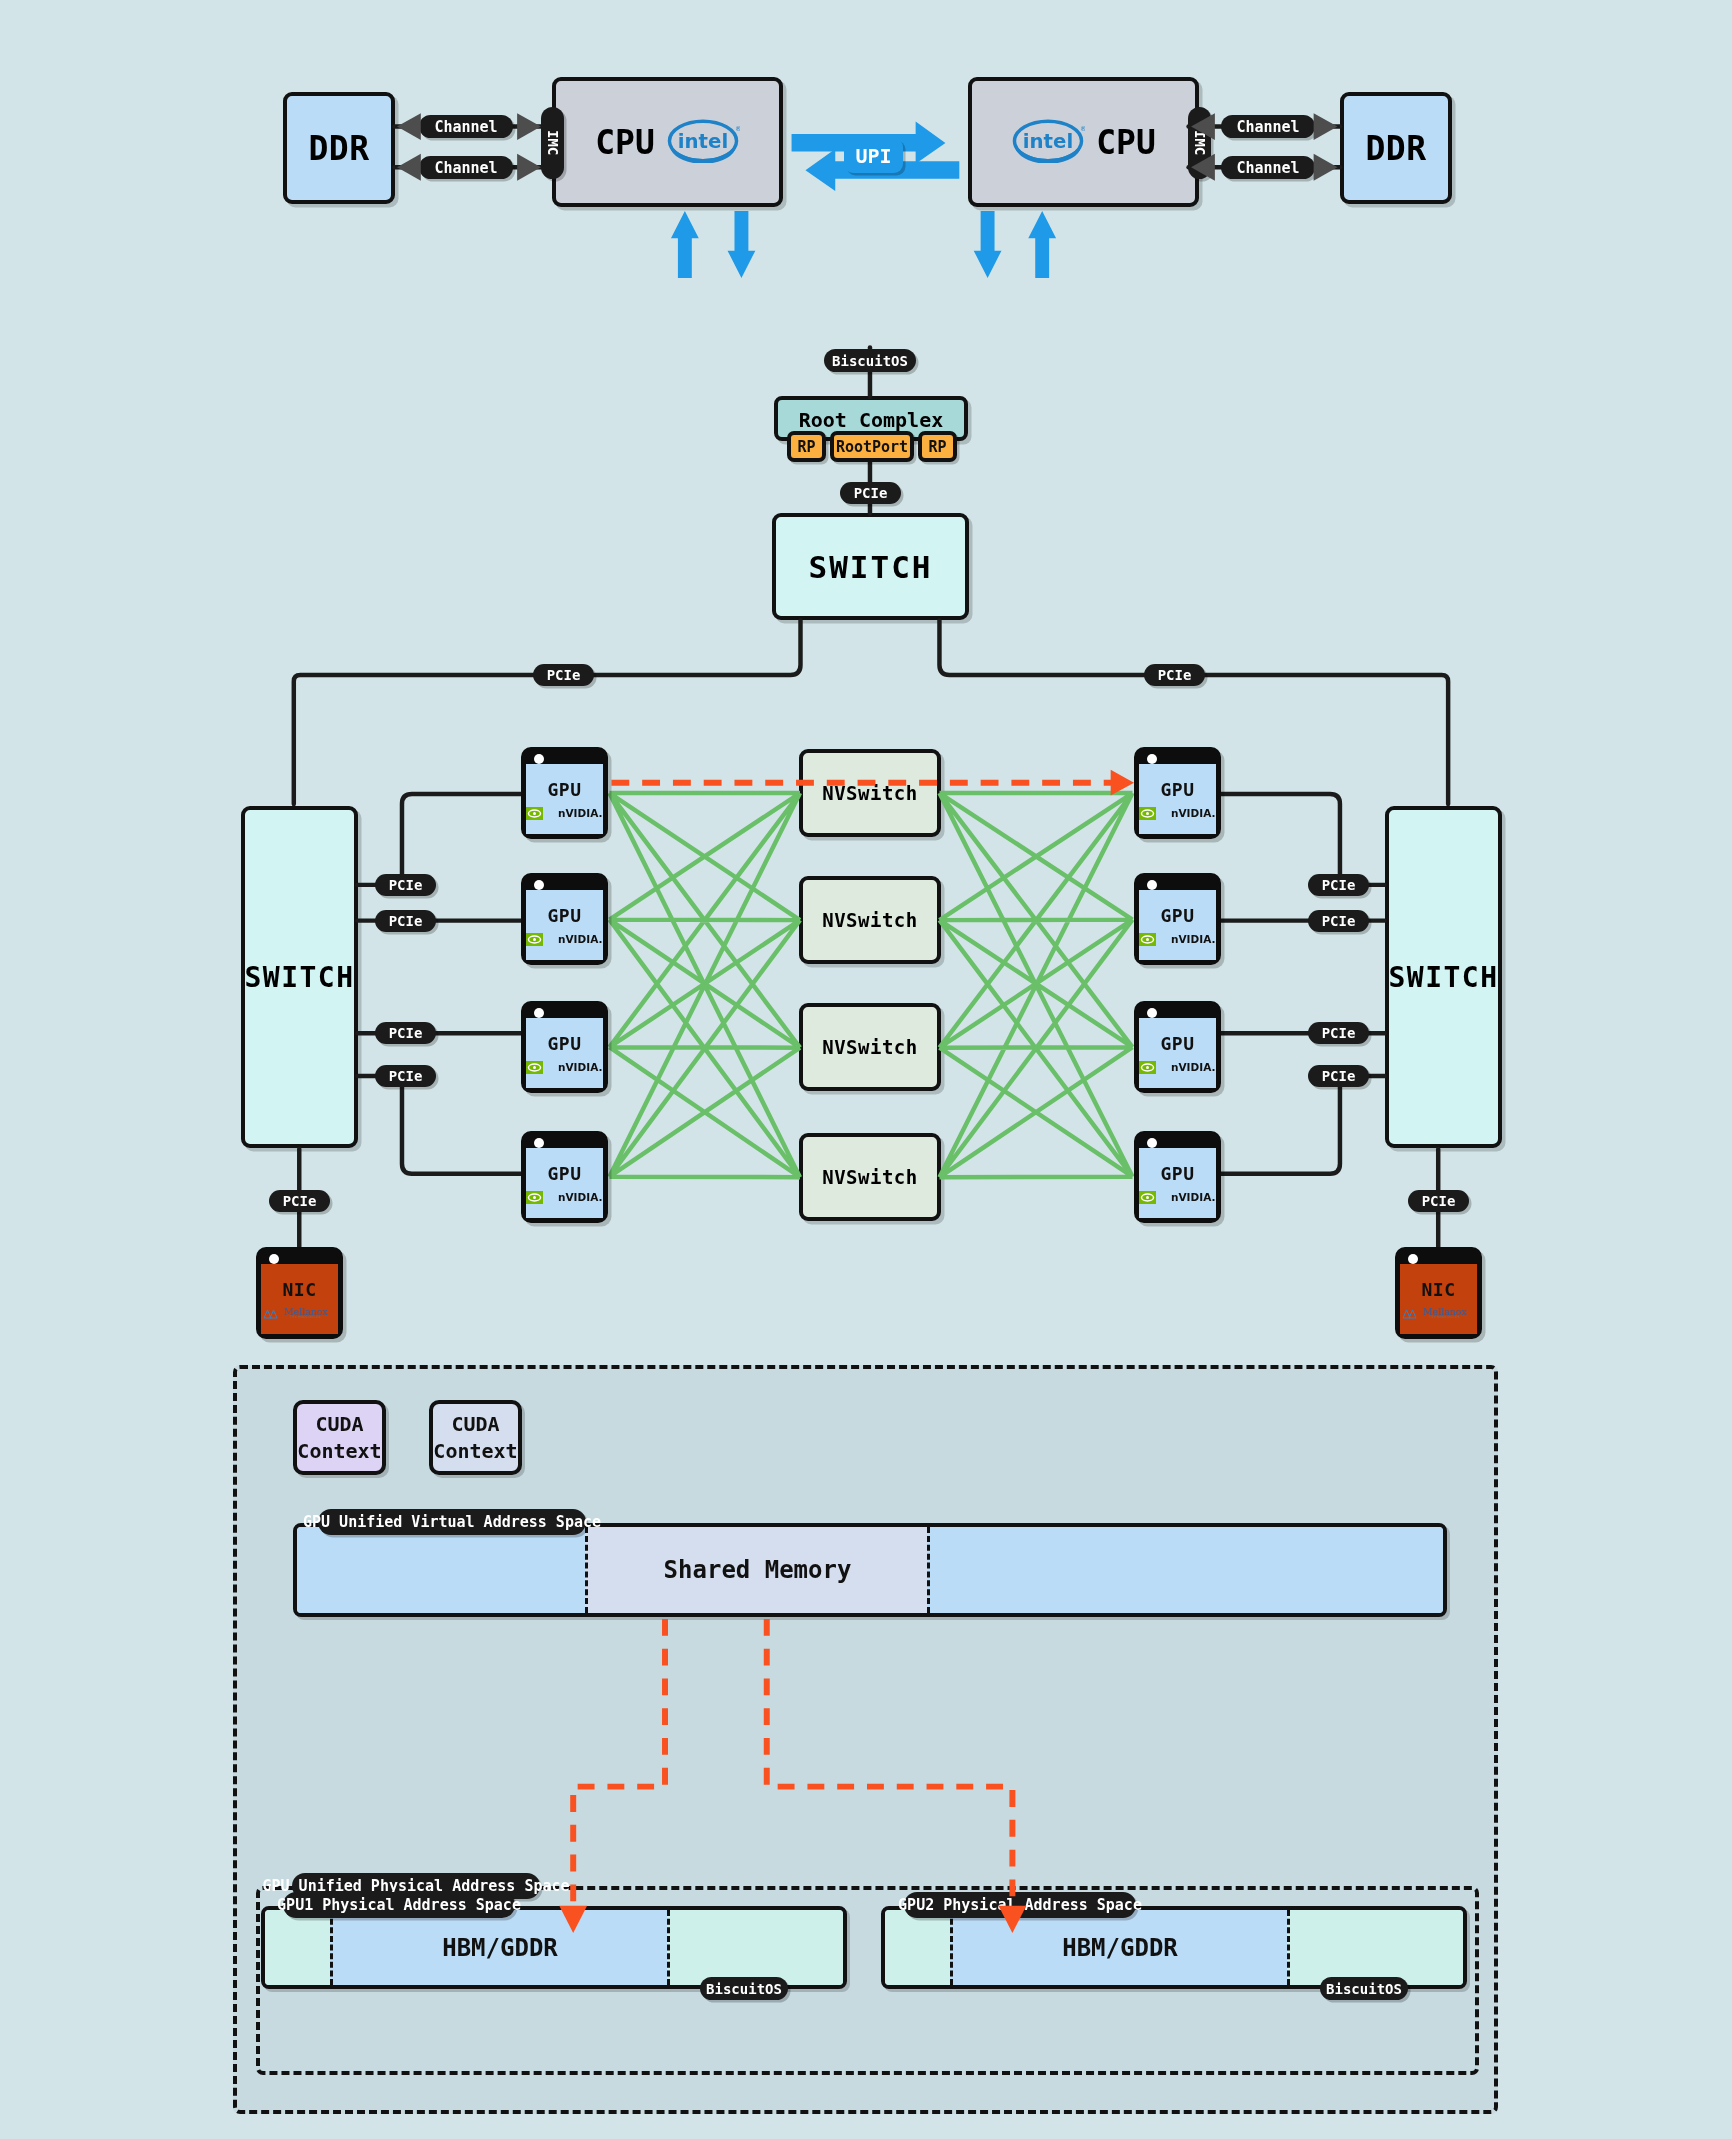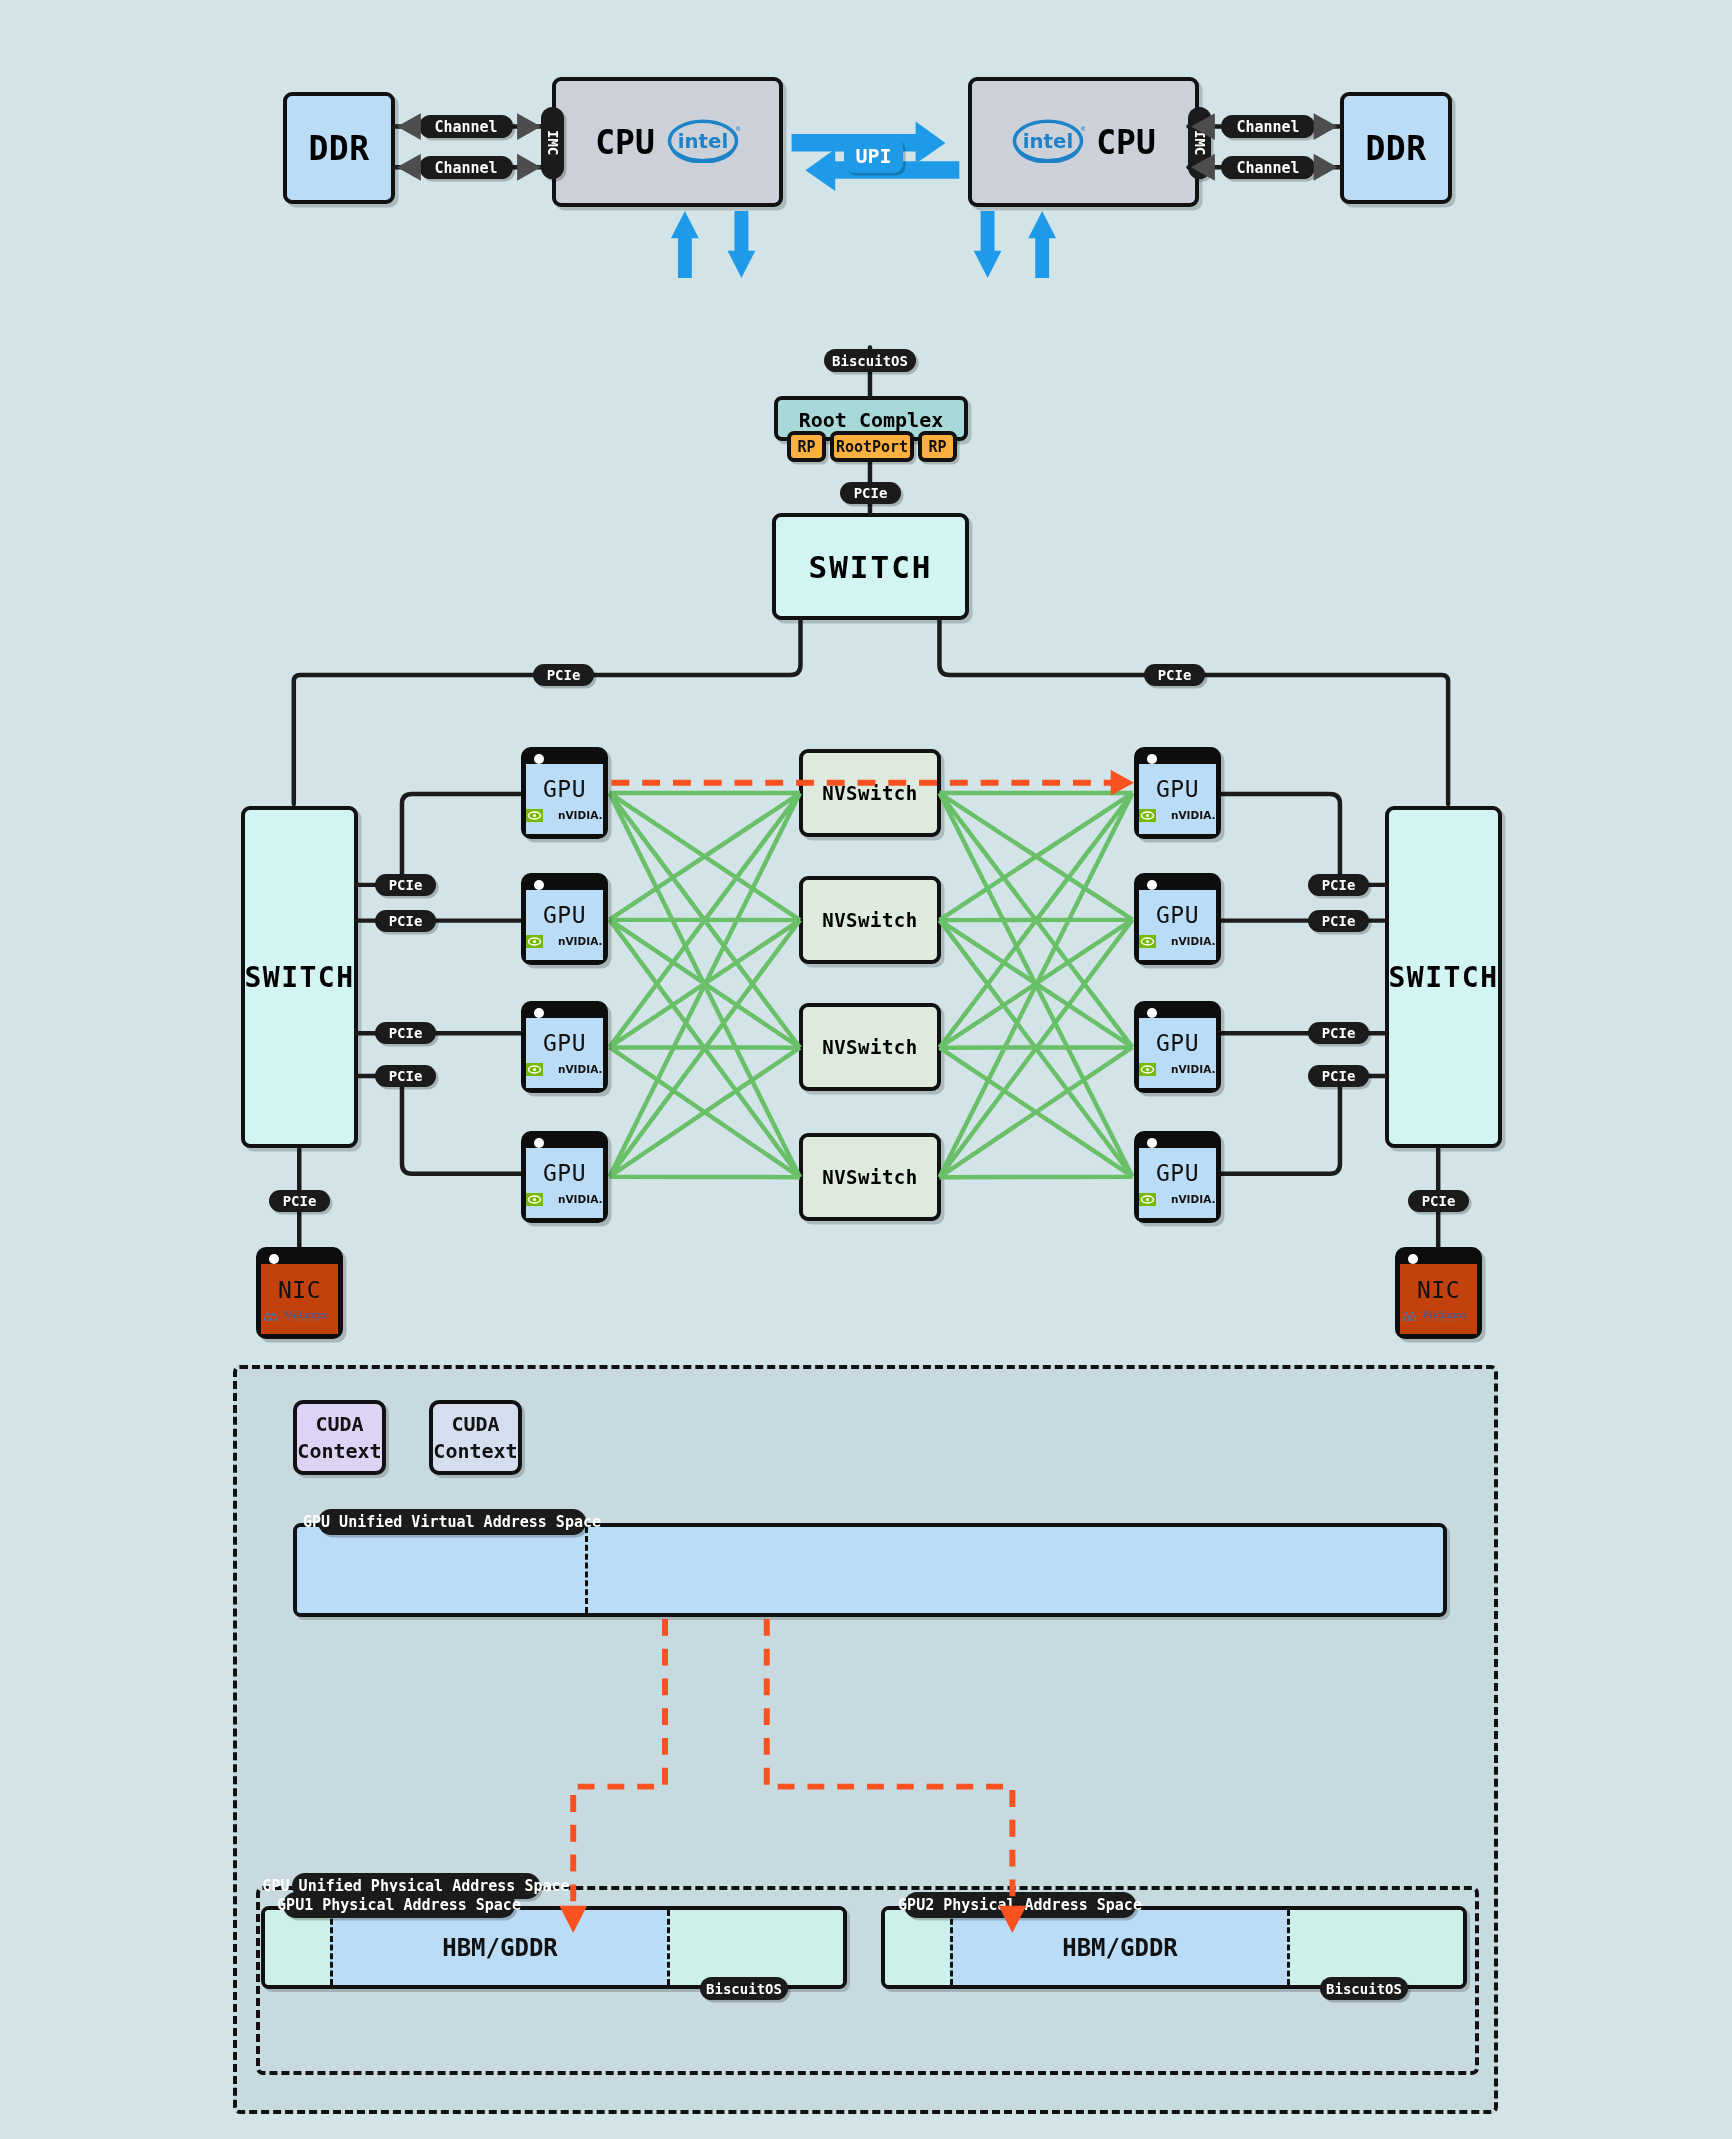--- a/index.html
+++ b/index.html
@@ -63,21 +63,21 @@
     width:100%; height:100%;
     display:flex; flex-direction:column; align-items:center; justify-content:center;
     gap:7px;
   }
   .device.gpu .screen { background:#bbdcf7; }
   .device.nic .screen { background:#c2410c; }
   .device .dot {
     position:absolute; left:13px; top:7px;
     width:10px; height:10px; border-radius:50%; background:#fff;
   }
-  .device .dlabel { font-size:23px; font-weight:normal; color:#111; letter-spacing:0.5px; }
+  .device .dlabel { font-size:18px; font-weight:bold; color:#111; letter-spacing:0.5px; }
 
   
   .intel-logo { display:inline-block; vertical-align:middle; }
   .nvlogo { display:flex; align-items:center; gap:15px; }
   .mlxlogo { display:flex; align-items:center; gap:3px; }
 
   
   svg.overlay { position:absolute; inset:0; width:1733px; height:2140px; z-index:4; pointer-events:none; }
   svg.overlay-top { z-index:45; }
 
@@ -500,20 +500,23 @@
   </div>
   <div class="ctx" style="left:429px; top:1400px; width:93px; height:75px; background:#d5deef;">
     <span style="white-space:pre-line;">CUDA
 Context</span>
   </div>
 
   <div class="memrow" style="left:293px; top:1523px; width:1154px; height:94px;">
     <div class="seg" style="width:288px; background:#bbdcf7;">
       <span></span>
       </div>
+    <div class="seg seg-div" style="width:342px; background:#d5deef;">
+      <span>Shared Memory</span>
+      </div>
     <div class="seg seg-div" style="flex:1; background:#bbdcf7;">
       <span></span>
       </div>
   </div>
   <div class="pill" style="left:318px; top:1509px; width:268px; height:26px; font-size:15px;">
     <span>GPU Unified Virtual Address Space</span>
   </div>
 
   <svg class="overlay-top overlay" viewBox="0 0 3492 4312" width="1733" height="2140">
     <g stroke="#f9511f" stroke-width="12" fill="none" stroke-dasharray="34 26">

